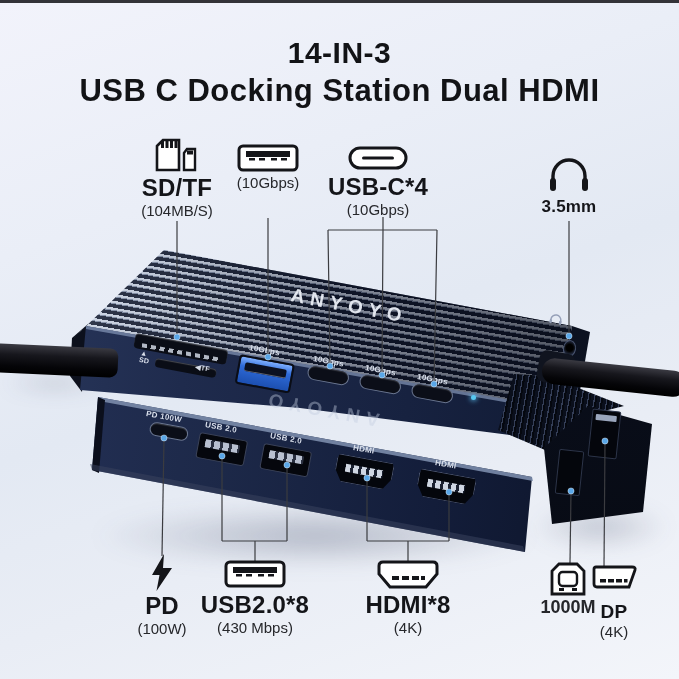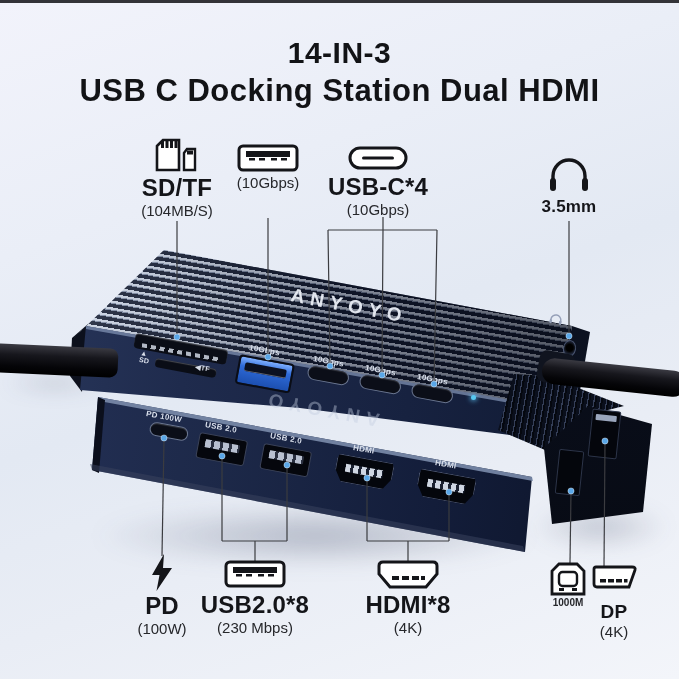--- a/index.html
+++ b/index.html
@@ -261,21 +261,21 @@
       <rect x="2" y="2" width="58" height="24" rx="4" fill="#fff" stroke="#141519" stroke-width="3"></rect>
       <rect x="9" y="7" width="44" height="6" fill="#141519"></rect>
       <g fill="#141519">
           <rect x="12" y="14" width="6" height="2.5"></rect>
           <rect x="22" y="14" width="6" height="2.5"></rect>
           <rect x="34" y="14" width="6" height="2.5"></rect>
           <rect x="44" y="14" width="6" height="2.5"></rect>
         </g>
     </svg>
     <div class="ctr co-label">USB2.0*8</div>
-    <div class="ctr co-sub">(230 Mbps)</div>
+    <div class="ctr co-sub">(430 Mbps)</div>
   </div>
 
   <div class="callout" style="left:348px;top:560px;width:120px;z-index:6;">
     <svg width="62" height="29" viewBox="0 0 62 29" style="display:block;margin:0 auto 2px;">      
         <path d="M6,2 H56 Q60,2 60,6 V14 L49,27 H13 L2,14 V6 Q2,2 6,2 Z" fill="#fff" stroke="#141519" stroke-width="3"></path>
       <g fill="#141519">
           <rect x="15" y="16" width="7" height="4"></rect>
           <rect x="25" y="16" width="7" height="4"></rect>
           <rect x="35" y="16" width="7" height="4"></rect>
           <rect x="44" y="16" width="4" height="4"></rect>
@@ -287,21 +287,21 @@
 
   <div class="callout" style="left:508px;top:562px;width:120px;z-index:6;">
     <svg width="36" height="34" viewBox="0 0 36 34" style="display:block;margin:0 auto 1px;">
       <path d="M9,2 H27 L34,9 V32 H2 V9 Z" fill="#fff" stroke="#141519" stroke-width="2.8"></path>
       <rect x="9" y="10" width="18" height="14" rx="3.5" fill="none" stroke="#141519" stroke-width="2.4"></rect>
       <g fill="#141519">
           <rect x="9" y="26" width="5" height="3"></rect>
           <rect x="22" y="26" width="5" height="3"></rect>
         </g>
     </svg>
-    <div class="ctr co-sub" style="font-size:10px;font-weight:700;">1000M</div>
+    <div class="ctr co-sub" style="font-size:18px;font-weight:700;">1000M</div>
   </div>
 
   <div class="callout" style="left:554px;top:565px;width:120px;z-index:6;">
     <svg width="47" height="25" viewBox="0 0 47 25" style="display:block;margin:0 auto 1px;">
       <path d="M5,2 H41 Q45,2 44,5 L38,22 H6 Q3,22 3,19 V4 Q3,2 5,2 Z" fill="#fff" stroke="#141519" stroke-width="2.8"></path>
       <g fill="#141519">
           <rect x="9" y="14" width="6" height="3.5"></rect>
           <rect x="17" y="14" width="6" height="3.5"></rect>
           <rect x="25" y="14" width="6" height="3.5"></rect>
           <rect x="33" y="14" width="3.5" height="3.5"></rect>

